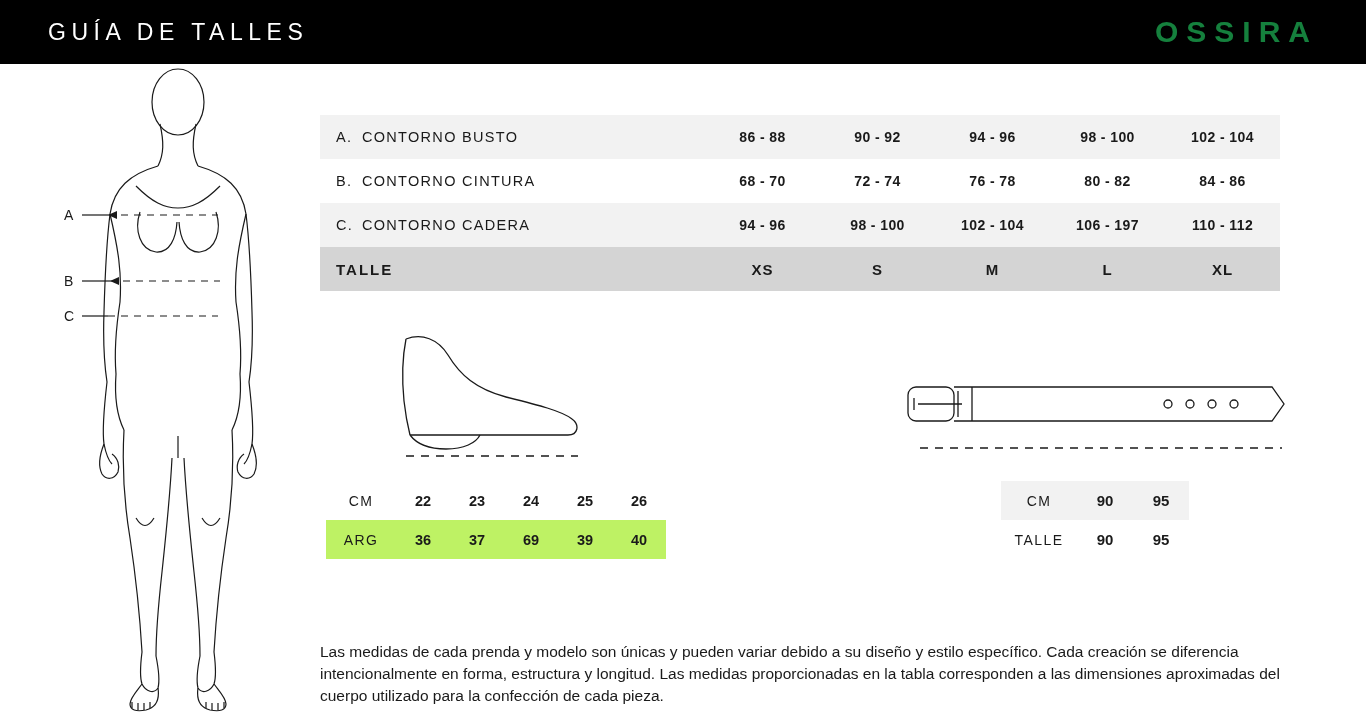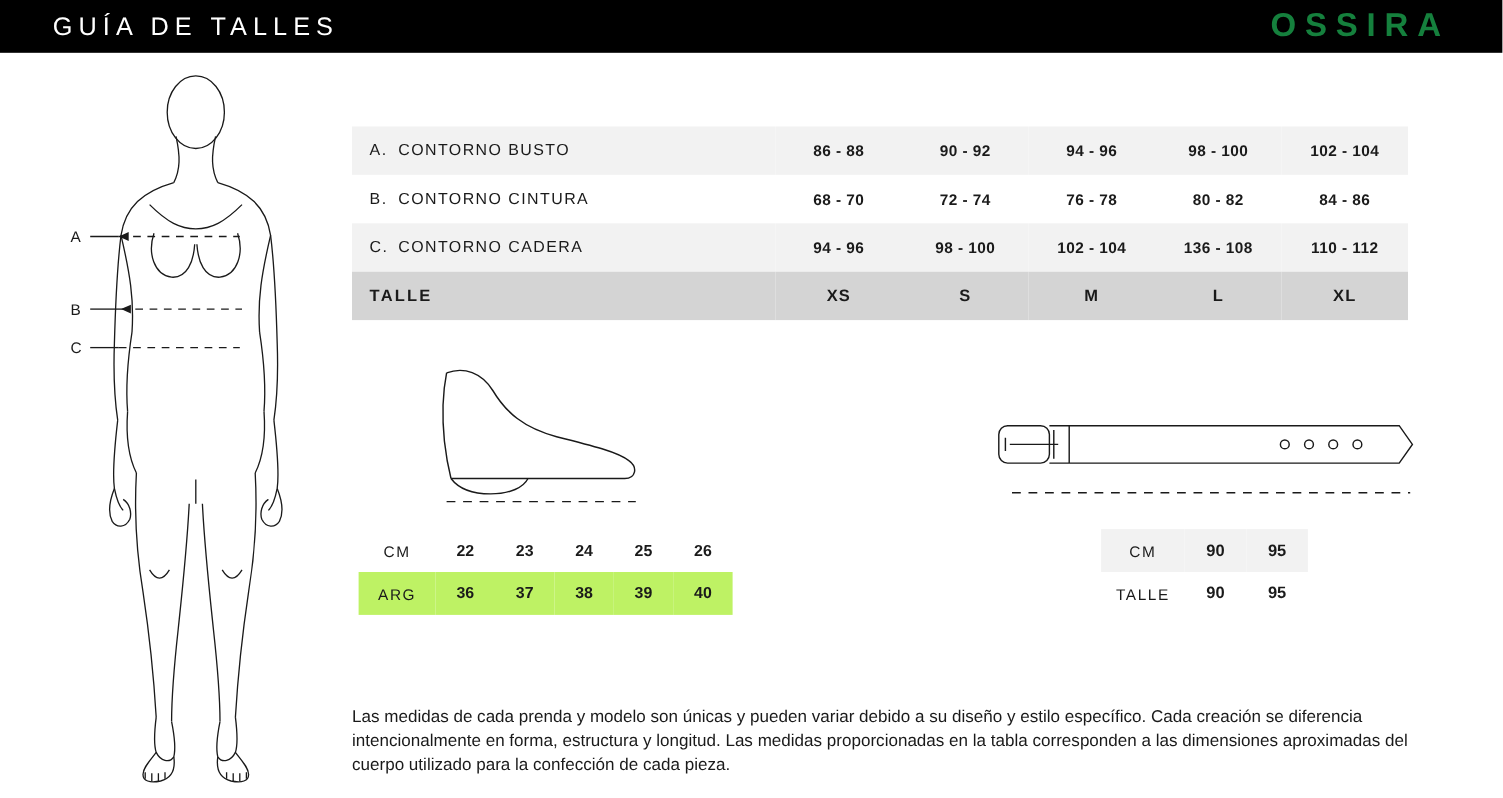--- a/index.html
+++ b/index.html
@@ -8,21 +8,21 @@
     background: #ffffff;
     font-family: "Liberation Sans", sans-serif;
     color: #1a1a1a;
     overflow: hidden;
   }
   .page { position: relative; width: 1366px; height: 725px; }
 
   
   .header {
     position: absolute; top: 0; left: 0;
-    width: 1366px; height: 48px;
+    width: 1366px; height: 64px;
     background: #000000;
     display: flex; align-items: center; justify-content: space-between;
   }
   .header-title {
     margin-left: 48px;
     color: #ffffff;
     font-size: 23px;
     letter-spacing: 5.5px;
     font-weight: 400;
   }
@@ -244,21 +244,21 @@
         <td class="val">80 - 82</td>
         <td class="val">84 - 86</td>
       </tr>
       <tr class="row-alt">
         <td class="lbl">
           <span class="let">C.</span><span>CONTORNO CADERA</span>
         </td>
         <td class="val">94 - 96</td>
         <td class="val">98 - 100</td>
         <td class="val">102 - 104</td>
-        <td class="val">136 - 108</td>
+        <td class="val">106 - 197</td>
         <td class="val">110 - 112</td>
       </tr>
       <tr class="row-head">
         <td class="lbl">TALLE</td>
         <td class="val">XS</td>
         <td class="val">S</td>
         <td class="val">M</td>
         <td class="val">L</td>
         <td class="val">XL</td>
       </tr>
@@ -283,21 +283,21 @@
         <td>22</td>
         <td>23</td>
         <td>24</td>
         <td>25</td>
         <td>26</td>
       </tr>
       <tr class="alt">
         <td class="head-cell">ARG</td>
         <td>36</td>
         <td>37</td>
-        <td>38</td>
+        <td>69</td>
         <td>39</td>
         <td>40</td>
       </tr>
     </tbody>
   </table>
 
   <div class="belt-panel">
     <svg width="400" height="95" viewBox="0 0 400 95" fill="none" stroke="#1a1a1a" stroke-width="1.3">
 
       <rect x="8" y="17" width="46" height="34" rx="8"></rect>

